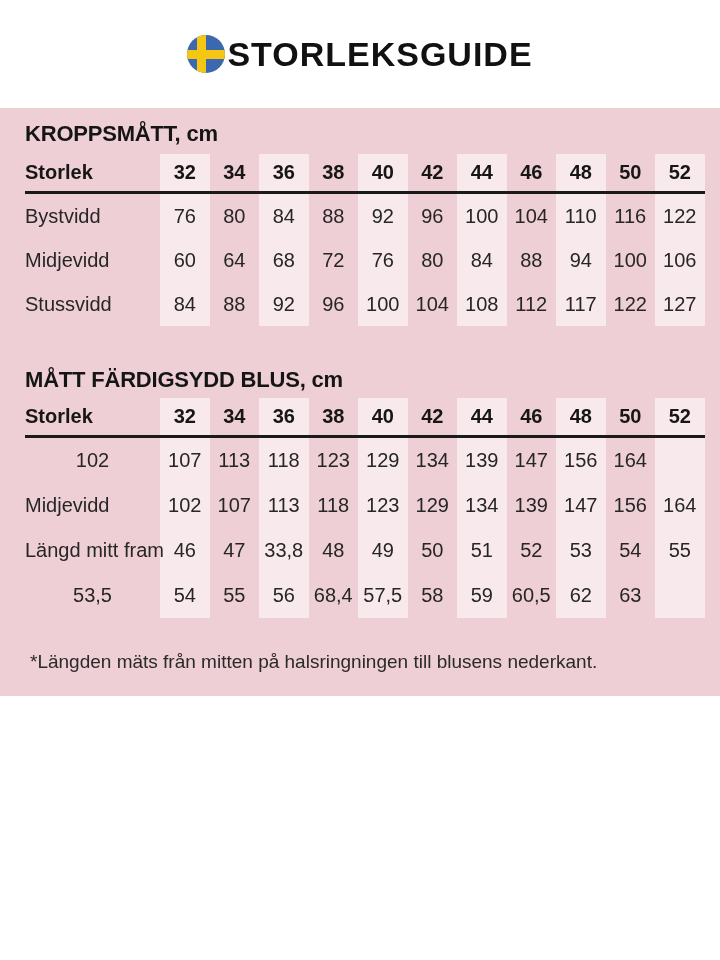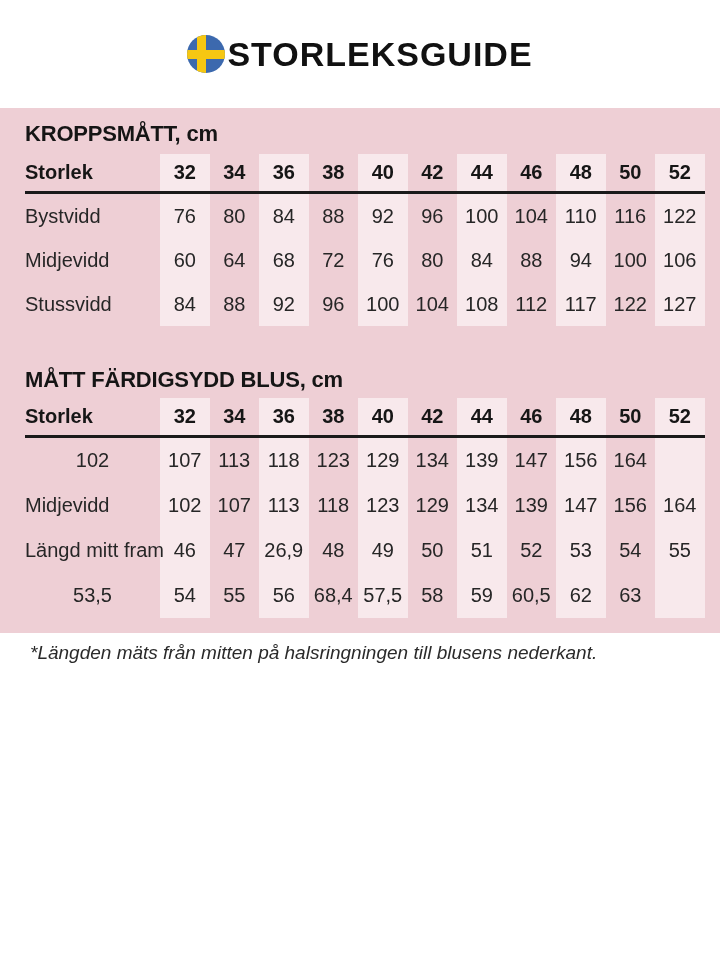--- a/index.html
+++ b/index.html
@@ -20,37 +20,37 @@
   .page{position:relative;width:720px;height:960px;background:var(--page-bg);overflow:hidden;}
 
   
   .header{height:108px;display:flex;align-items:center;justify-content:center;gap:2px;background:#fff;}
   .flag{position:relative;width:38px;height:38px;border-radius:50%;background:var(--flag-blue);overflow:hidden;flex:0 0 auto;display:block;}
   .flag .flag-h{position:absolute;left:0;right:0;top:14.5px;height:9px;background:var(--flag-yellow);}
   .flag .flag-v{position:absolute;top:0;bottom:0;left:10px;width:9px;background:var(--flag-yellow);}
   .title{font-size:34px;font-weight:700;letter-spacing:1px;color:#111;line-height:1;}
 
   
-  .panel{width:720px;height:525px;background:var(--panel-bg);padding:12px 15px 16px 25px;}
+  .panel{width:720px;height:588px;background:var(--panel-bg);padding:12px 15px 16px 25px;}
   .table-heading{font-size:22px;font-weight:700;color:#151515;line-height:28px;margin-bottom:6px;letter-spacing:-0.2px;}
   .section-2{margin-top:40px;}
   .section-2 .table-heading{margin-bottom:4px;}
   .section-2 .table-wrap{--rowh:45px;}
 
   .table-wrap{position:relative;width:679.5px;}
   .stripe{position:absolute;top:0;bottom:0;width:var(--colw);left:calc(var(--labelw) + var(--i) * var(--colw));background:var(--stripe);}
   .row{position:relative;display:grid;grid-template-columns:var(--labelw) repeat(11,var(--colw));align-items:center;}
   .header-row{height:37px;font-weight:700;}
   .data-row{height:var(--rowh);}
   .row .cell{text-align:center;font-size:20px;color:#262626;}
   .row .label{text-align:left;font-size:20px;color:#262626;padding-right:7px;white-space:nowrap;}
   .header-row .label,.header-row .cell{font-size:20px;color:#161616;}
   .rule{position:relative;height:3px;background:var(--rule);}
 
-  .footnote{margin-top:23px;padding-left:5px;font-size:19px;font-style:italic;color:#2a2a2a;line-height:24px;}
+  .footnote{margin-top:32px;padding-left:5px;font-size:19px;color:#2a2a2a;line-height:24px;}
 </style>
 </head>
 <body>
 
 <div class="page">
 
   <header class="header">
     <span class="flag">
       <span class="flag-h"></span>
       <span class="flag-v"></span>
@@ -177,21 +177,21 @@
             <div class="cell">134</div>
             <div class="cell">139</div>
             <div class="cell">147</div>
             <div class="cell">156</div>
             <div class="cell">164</div>
           </div>
           <div class="row data-row">
             <div class="label">Längd mitt fram</div>
             <div class="cell">46</div>
             <div class="cell">47</div>
-            <div class="cell">26,9</div>
+            <div class="cell">33,8</div>
             <div class="cell">48</div>
             <div class="cell">49</div>
             <div class="cell">50</div>
             <div class="cell">51</div>
             <div class="cell">52</div>
             <div class="cell">53</div>
             <div class="cell">54</div>
             <div class="cell">55</div>
           </div>
           <div class="row data-row">

